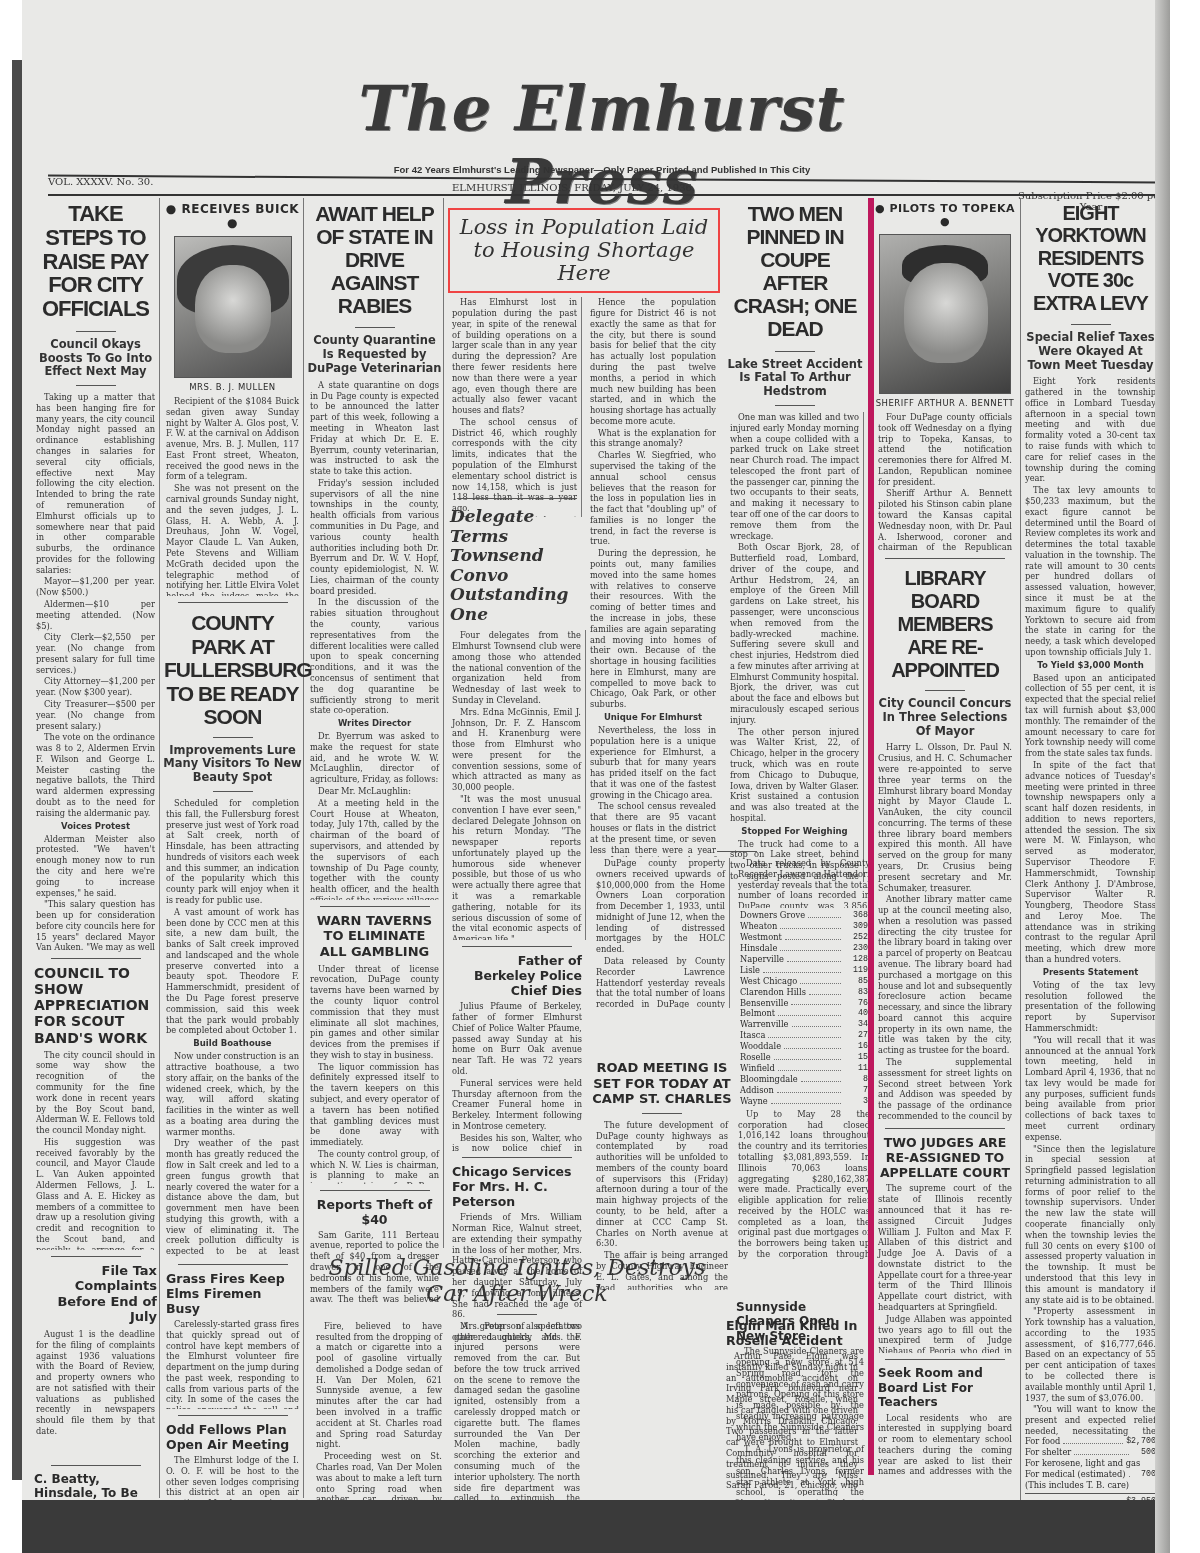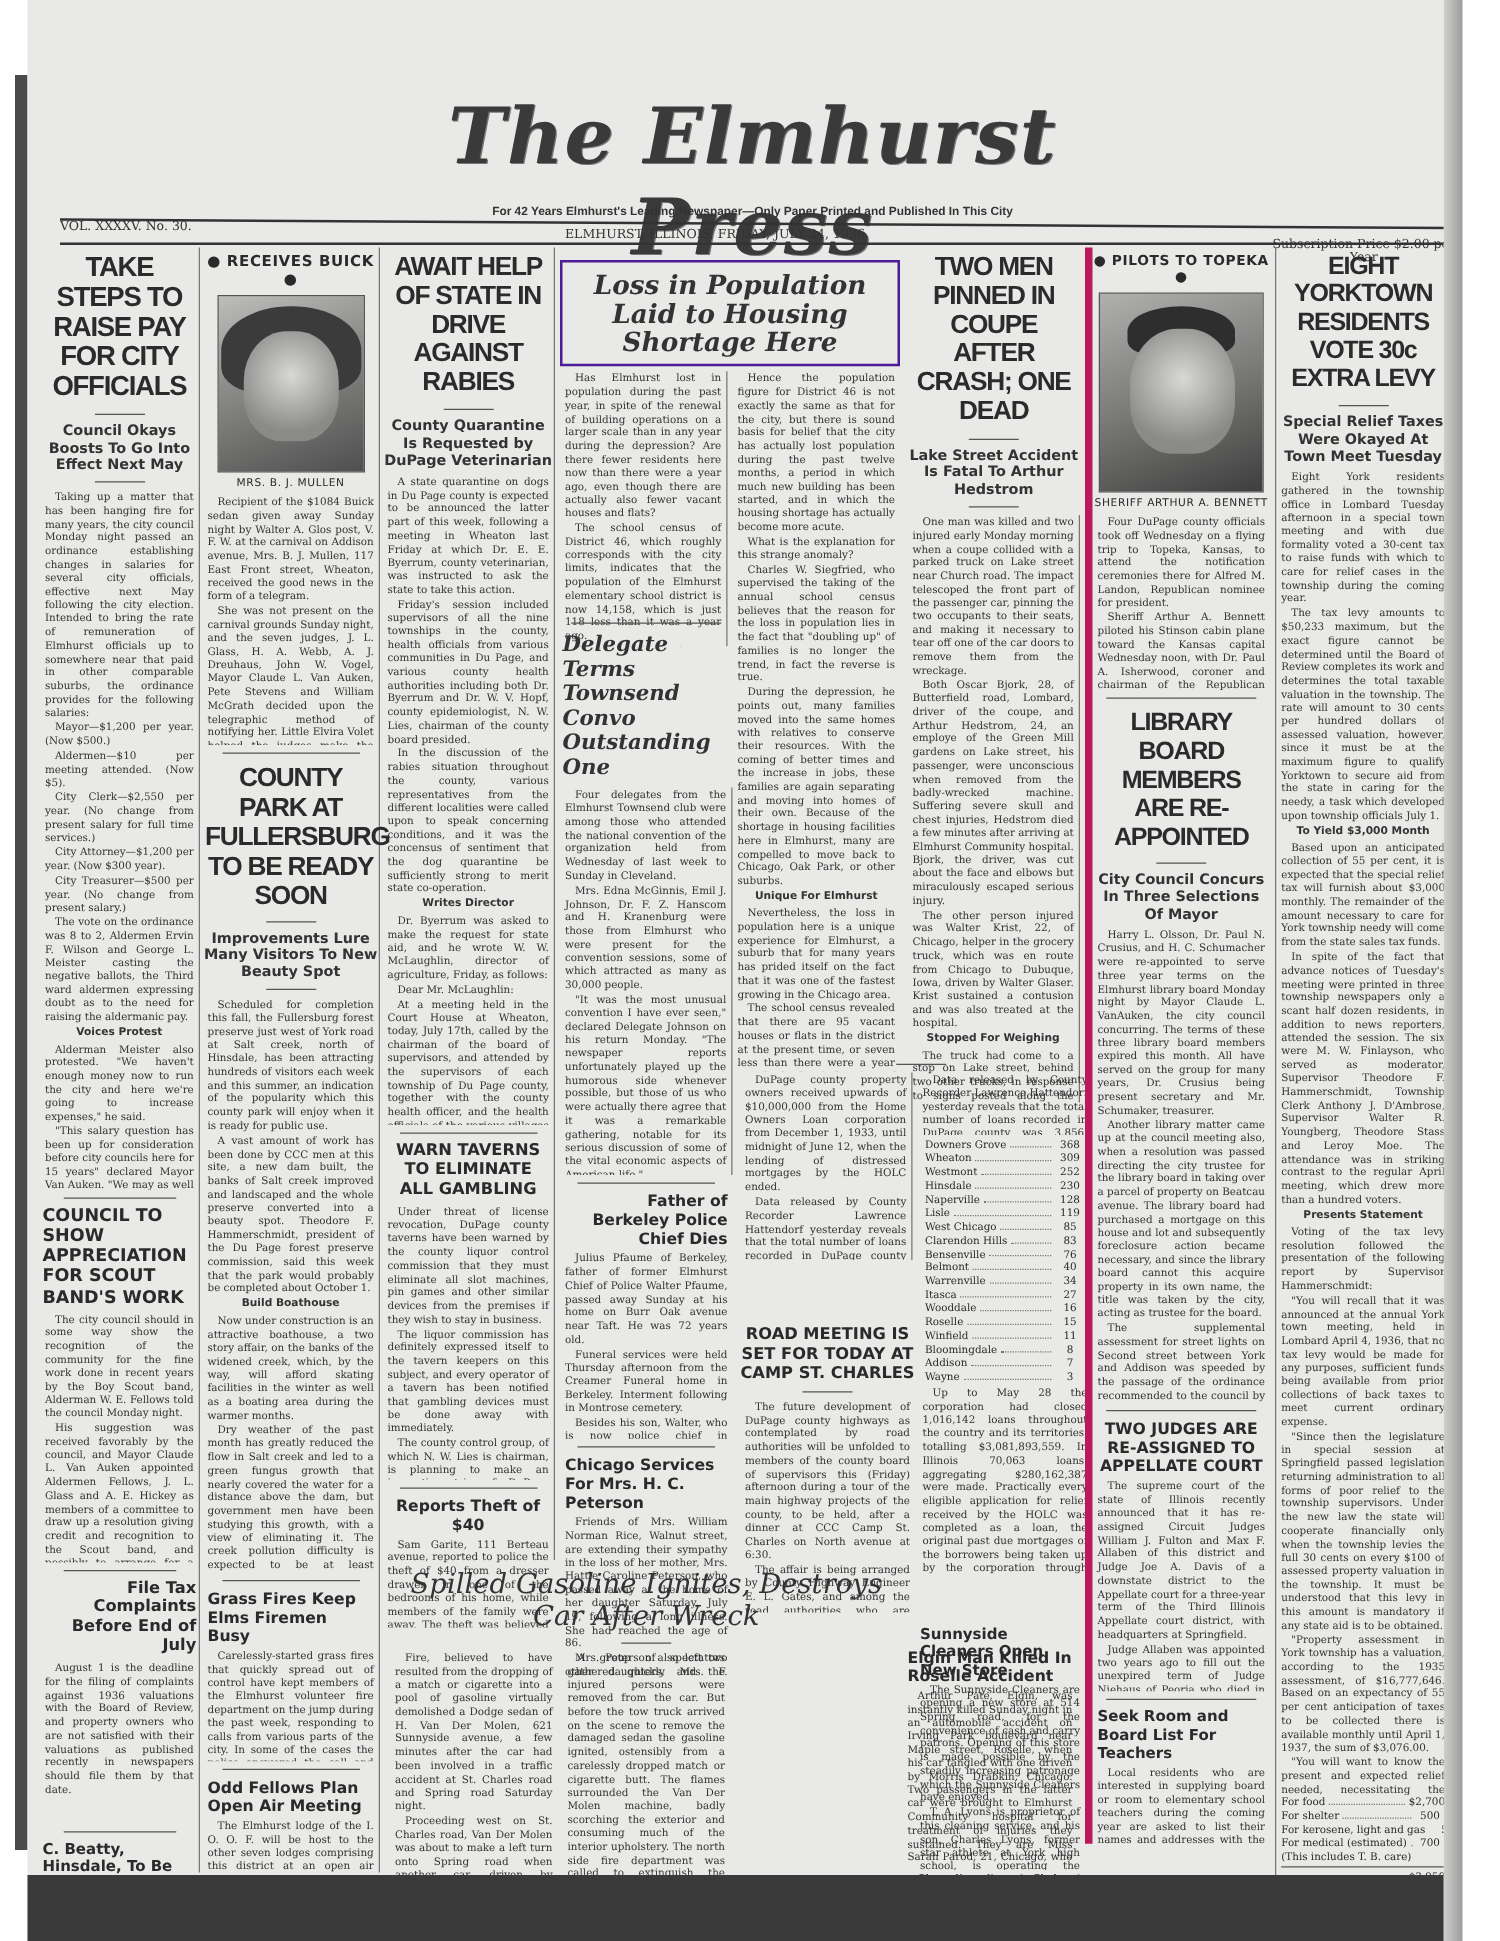--- a/index.html
+++ b/index.html
@@ -26,28 +26,28 @@
   .deck { font-family: "DejaVu Sans", sans-serif; font-weight: bold; font-size: 11.5px; text-align: center; line-height: 1.2; color: #333; margin: 4px 0; }
   .dash { width: 40px; height: 1px; background: #555; margin: 6px auto; }
   .body { font-size: 8.3px; line-height: 1.3; text-align: justify; color: #333; padding: 0 4px; }
   .body p { text-indent: 8px; margin-bottom: 1px; }
   .subhead { font-family: "DejaVu Sans", sans-serif; font-weight: bold; font-size: 8.5px; text-align: center; margin: 2px 0; }
   .kicker { font-family: "DejaVu Sans", sans-serif; font-weight: bold; font-size: 12px; text-align: center; letter-spacing: .5px; }
   .photo { background: linear-gradient(160deg,#bdbdbb 0%,#8d8d8b 40%,#4f4f4f 100%); border: 1px solid #555; position: relative; overflow: hidden; }
   .photo .face { position: absolute; border-radius: 45% 45% 40% 40%; background: radial-gradient(circle at 50% 40%, #d8d8d6, #8a8a88 70%); }
   .photo .hair { position: absolute; border-radius: 50% 50% 30% 30%; background: #3b3b3b; }
   .caption { font-family: "DejaVu Sans", sans-serif; font-weight: normal; font-size: 8.5px; text-align: center; margin: 4px 0; letter-spacing: .5px; }
-  .boxhead { border: 2px solid #4c1d95; padding: 6px 8px; text-align: center; font-family: "DejaVu Serif", serif; font-weight: bold; font-style: italic; font-size: 27px; line-height: 1.1; color: #333; }
+  .boxhead { border: 2px solid #ef4444; padding: 6px 8px; text-align: center; font-family: "DejaVu Serif", serif; font-weight: normal; font-style: italic; font-size: 27px; line-height: 1.1; color: #333; }
   .italic-head { font-family: "DejaVu Serif", serif; font-style: italic; font-weight: bold; color: #333; }
   .roman-head { font-family: "DejaVu Serif", serif; color: #333; text-align: center; }
   .side-head { font-family: "DejaVu Sans", sans-serif; font-weight: bold; font-size: 12px; line-height: 1.2; }
   .list-row { display: flex; font-size: 8.3px; line-height: 1.32; }
   .list-row .nm { white-space: nowrap; }
   .list-row .dots { flex: 1; border-bottom: 1px dotted #777; margin: 0 3px 3px; }
-  .list-row .v { text-align: center; min-width: 24px; }
+  .list-row .v { text-align: right; min-width: 24px; font-family: Liberation Mono, monospace; }
   .abs { position: absolute; }
 </style>
 </head>
 <body>
 
 <div class="shade-left"></div>
 <div class="page">
 
   <div class="masthead">
     <div class="mast-title">The Elmhurst Press</div>

